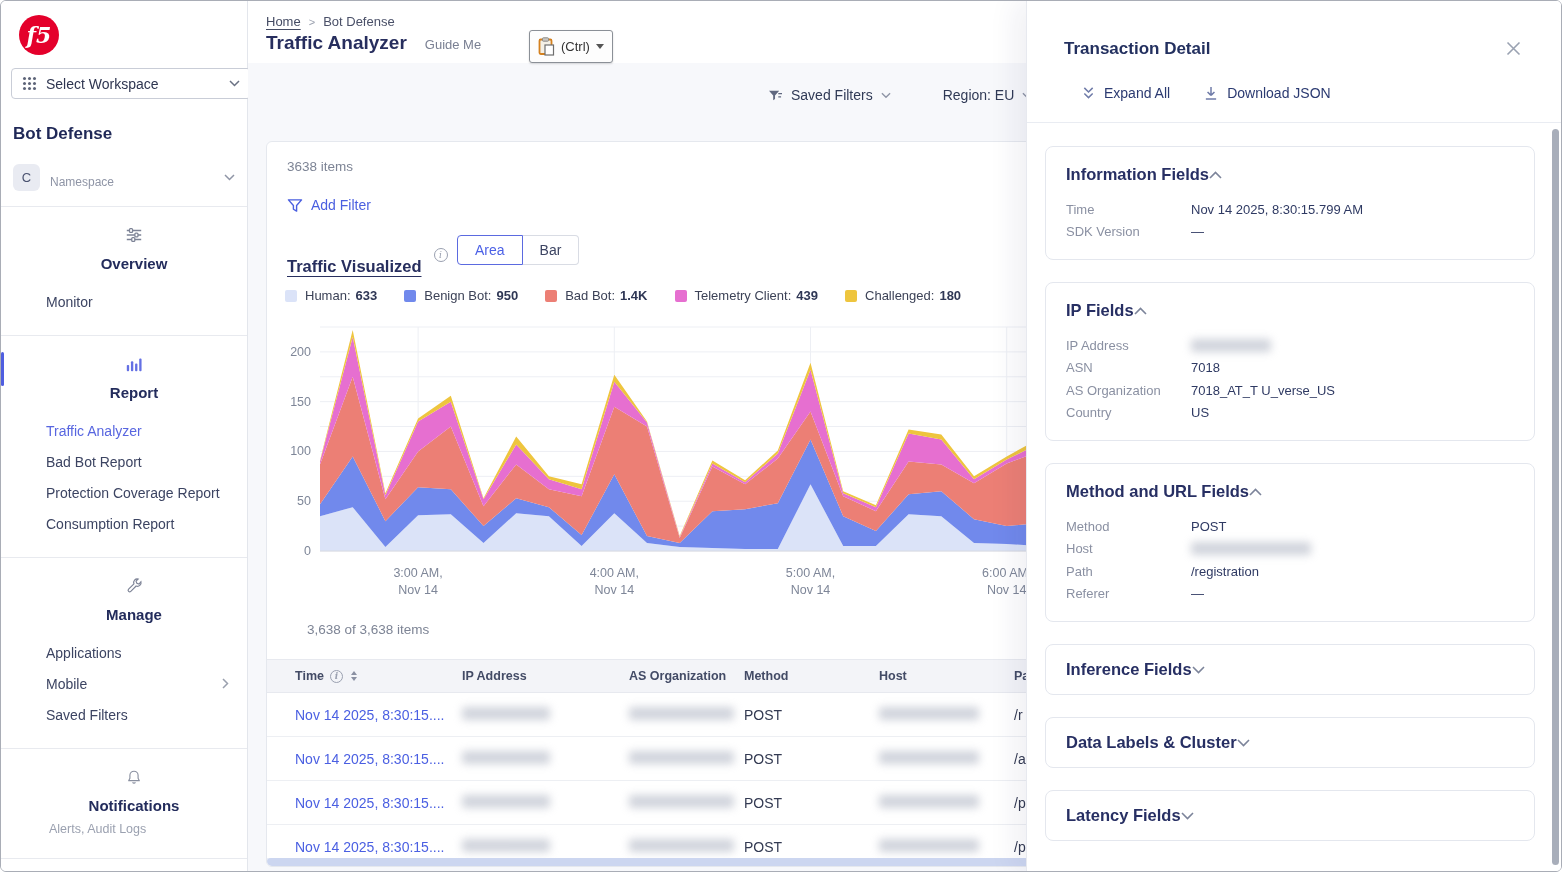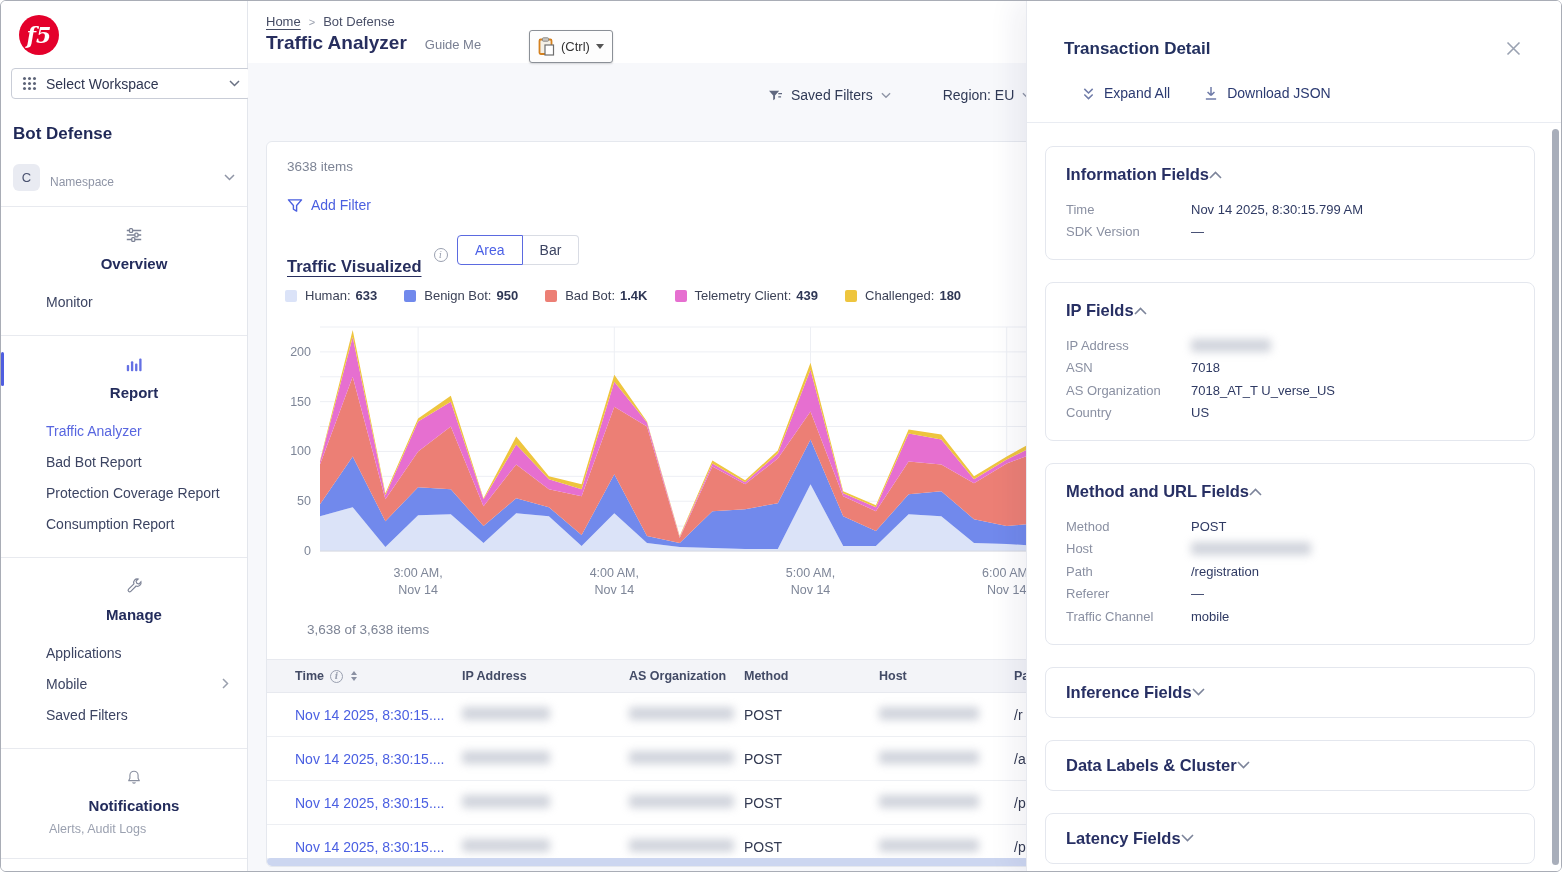--- a/index.html
+++ b/index.html
@@ -75,21 +75,21 @@
   .blur-bar { display:inline-block; height:13px; border-radius:3px; background:#aab0bf; filter:blur(4px); opacity:.55; }
   .w88{width:88px;} .w105{width:105px;} .w100{width:100px;} .w80{width:80px;} .w120{width:120px;}
   .hscroll { position:absolute; left:0; right:0; bottom:0; height:8px; background:#e8edf8; }
   .hthumb { position:absolute; left:0; top:0; height:8px; width:76%; background:#ccd6f0; border-radius:4px; }
 
   
   .panel { position:absolute; left:1025px; top:0; width:537px; height:100%; background:#fff; border-left:1px solid #e7e9ef; box-shadow:-10px 0 28px rgba(25,35,80,.07); z-index:5; }
   .panel-title { position:absolute; left:37px; top:38px; font-size:17px; font-weight:600; color:#23305f; }
   .close-btn { position:absolute; right:42px; top:40px; cursor:pointer; }
   .p-actions { position:absolute; left:55px; top:84px; display:flex; gap:34px; }
-  .p-action { display:flex; align-items:flex-end; gap:9px; font-size:14px; color:#2b3a71; cursor:pointer; }
+  .p-action { display:flex; align-items:center; gap:9px; font-size:14px; color:#2b3a71; cursor:pointer; }
   .p-div { position:absolute; left:0; right:0; top:121px; border-top:1px solid #e9ecf2; }
   .pcards { position:absolute; left:18px; top:145px; width:490px; }
   .pcard { border:1px solid #e4e7ee; border-radius:8px; background:#fff; padding:18px 20px 16px 20px; margin-bottom:22px; }
   .pcard-head { display:flex; align-items:center; cursor:pointer; }
   .pcard-head h3 { font-size:16.5px; font-weight:600; color:#272f63; }
   .pcard.collapsed { padding:15px 20px; }
   .fields { margin-top:14px; }
   .frow { display:flex; align-items:center; min-height:22.5px; }
   .flabel { width:125px; flex:none; font-size:13px; color:#8a90a2; }
   .fvalue { font-size:13px; color:#2f3a63; }
@@ -570,24 +570,20 @@
               <span class="blur-bar w120"></span>
             </div>
           <div class="frow">
               <span class="flabel">Path</span>
               <span class="fvalue">/registration</span>
             </div>
           <div class="frow">
               <span class="flabel">Referer</span>
               <span class="fvalue">—</span>
             </div>
-          <div class="frow">
-              <span class="flabel">Traffic Channel</span>
-              <span class="fvalue">mobile</span>
-            </div>
         </div>
       </section>
 
       <section class="pcard collapsed">
         <div class="pcard-head">
           <h3>Inference Fields</h3>
           <span class="icon">
               <svg width="13" height="8" viewBox="0 0 13 8">
                 <path d="M1 1l5.5 5.5L12 1" fill="none" stroke="#7c849a" stroke-width="1.6"></path>
               </svg>

